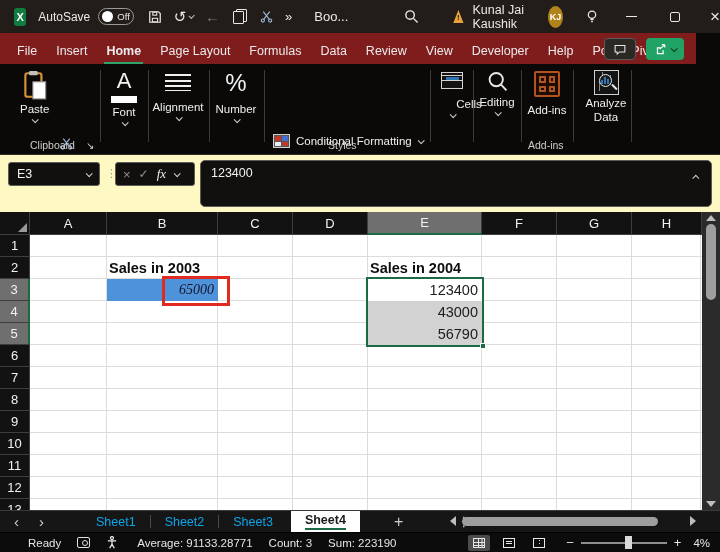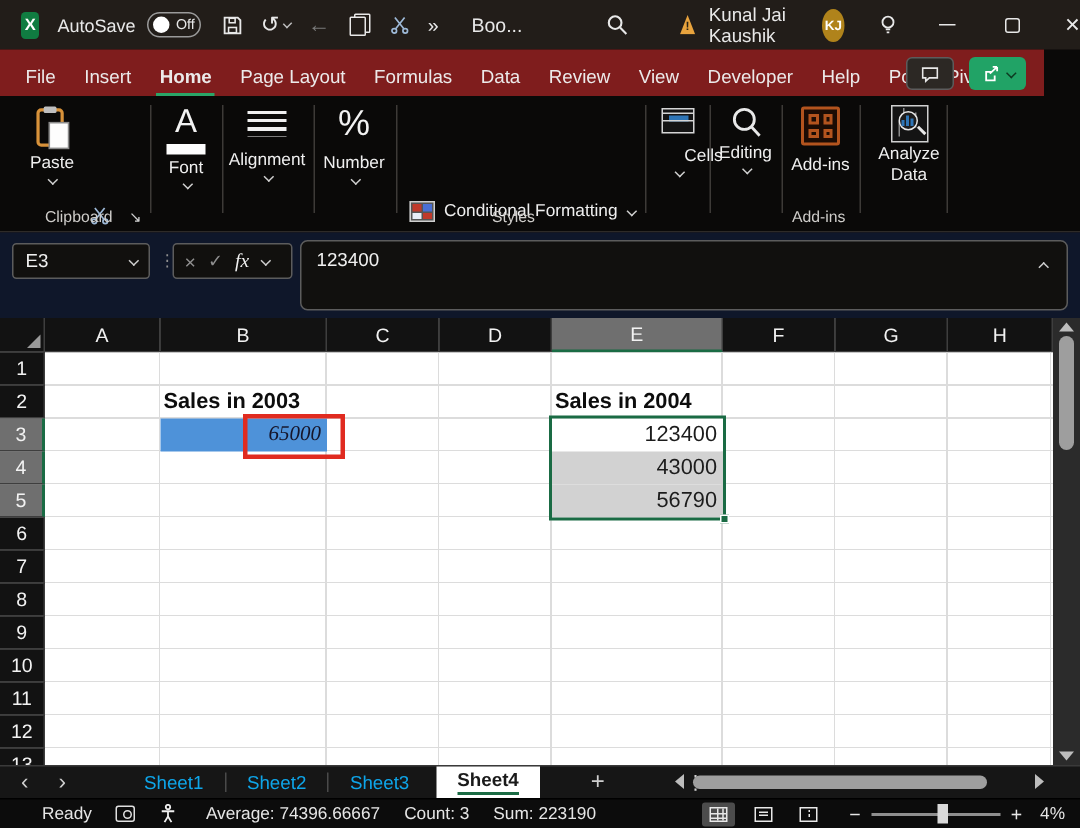--- a/index.html
+++ b/index.html
@@ -82,21 +82,21 @@
   .addins-ic i { border:2px solid #B3541E; display:block; }
   .anlz-ic { width:25px; height:25px; border:1.5px solid #d0d0d0; position:relative; background:#141414; }
   .anlz-ic::before { content:""; position:absolute; left:7px; top:1px; width:1px; height:10px; background:#8a8a8a; box-shadow:8px 3px 0 #8a8a8a, -3px 9px 0 #8a8a8a; }
   .anlz-lens { position:absolute; left:4px; top:3px; width:13px; height:13px; border:1.5px solid #e8e8e8;
     border-radius:50%; background:#1d1d1d; display:flex; align-items:flex-end; justify-content:center; gap:1px; padding-bottom:2px; }
   .anlz-lens b { width:2px; background:#2E75B6; display:block; }
   .anlz-handle { position:absolute; left:16px; top:15px; width:7px; height:1.8px; background:#e8e8e8; transform:rotate(45deg); }
   .launcher { font-size:10px; color:#cfcfcf; }
 
   
-  .fbar { position:absolute; left:0; top:155px; width:720px; height:57px; background:#0f172a; }
+  .fbar { position:absolute; left:0; top:155px; width:720px; height:57px; background:#fef9c3; }
   .fbox { position:absolute; background:#11100e; border:1px solid #5c5c5c; border-radius:3px;
     display:flex; align-items:center; font-size:12.5px; color:#f0f0f0; }
   .dots { position:absolute; color:#8f8f8f; font-size:11px; letter-spacing:0; }
 
   
   .grid { position:absolute; left:0; top:212px; width:702px; height:298px; background:#fff; }
   .corner { position:absolute; left:0; top:0; width:30px; height:23px; background:#121212;
     border-right:1px solid #3e3e3e; border-bottom:1px solid #3e3e3e; }
   .corner i { position:absolute; right:2px; bottom:2px; width:0; height:0;
     border-left:9px solid transparent; border-bottom:9px solid #9a9a9a; }
@@ -483,21 +483,21 @@
   </div>
 
   <div class="statusbar">
     <span style="width:28px;"></span>
     <span class="sb-item">Ready</span>
     <span class="macro-ic sb-item"></span>
     <svg width="12" height="13" viewBox="0 0 12 14" fill="none" stroke="#f0f0f0" stroke-width="1.3" style="margin-right:5px;">
       <circle cx="6" cy="2.2" r="1.6"></circle>
         <path d="M1.5 5.2h9 M6 5v4 M6 9l-2.5 4 M6 9l2.5 4"></path>
     </svg>
-    <span class="sb-item" style="margin-left:14px;">Average: 74396.66667</span>
+    <span class="sb-item" style="margin-left:14px;">Average: 91133.28771</span>
     <span class="sb-item">Count: 3</span>
     <span class="sb-item">Sum: 223190</span>
     <span style="flex:1;"></span>
     <span class="viewbtn active">
         <span class="vn"></span>
       </span>
     <span class="viewbtn">
         <span class="vl"></span>
       </span>
     <span class="viewbtn">

